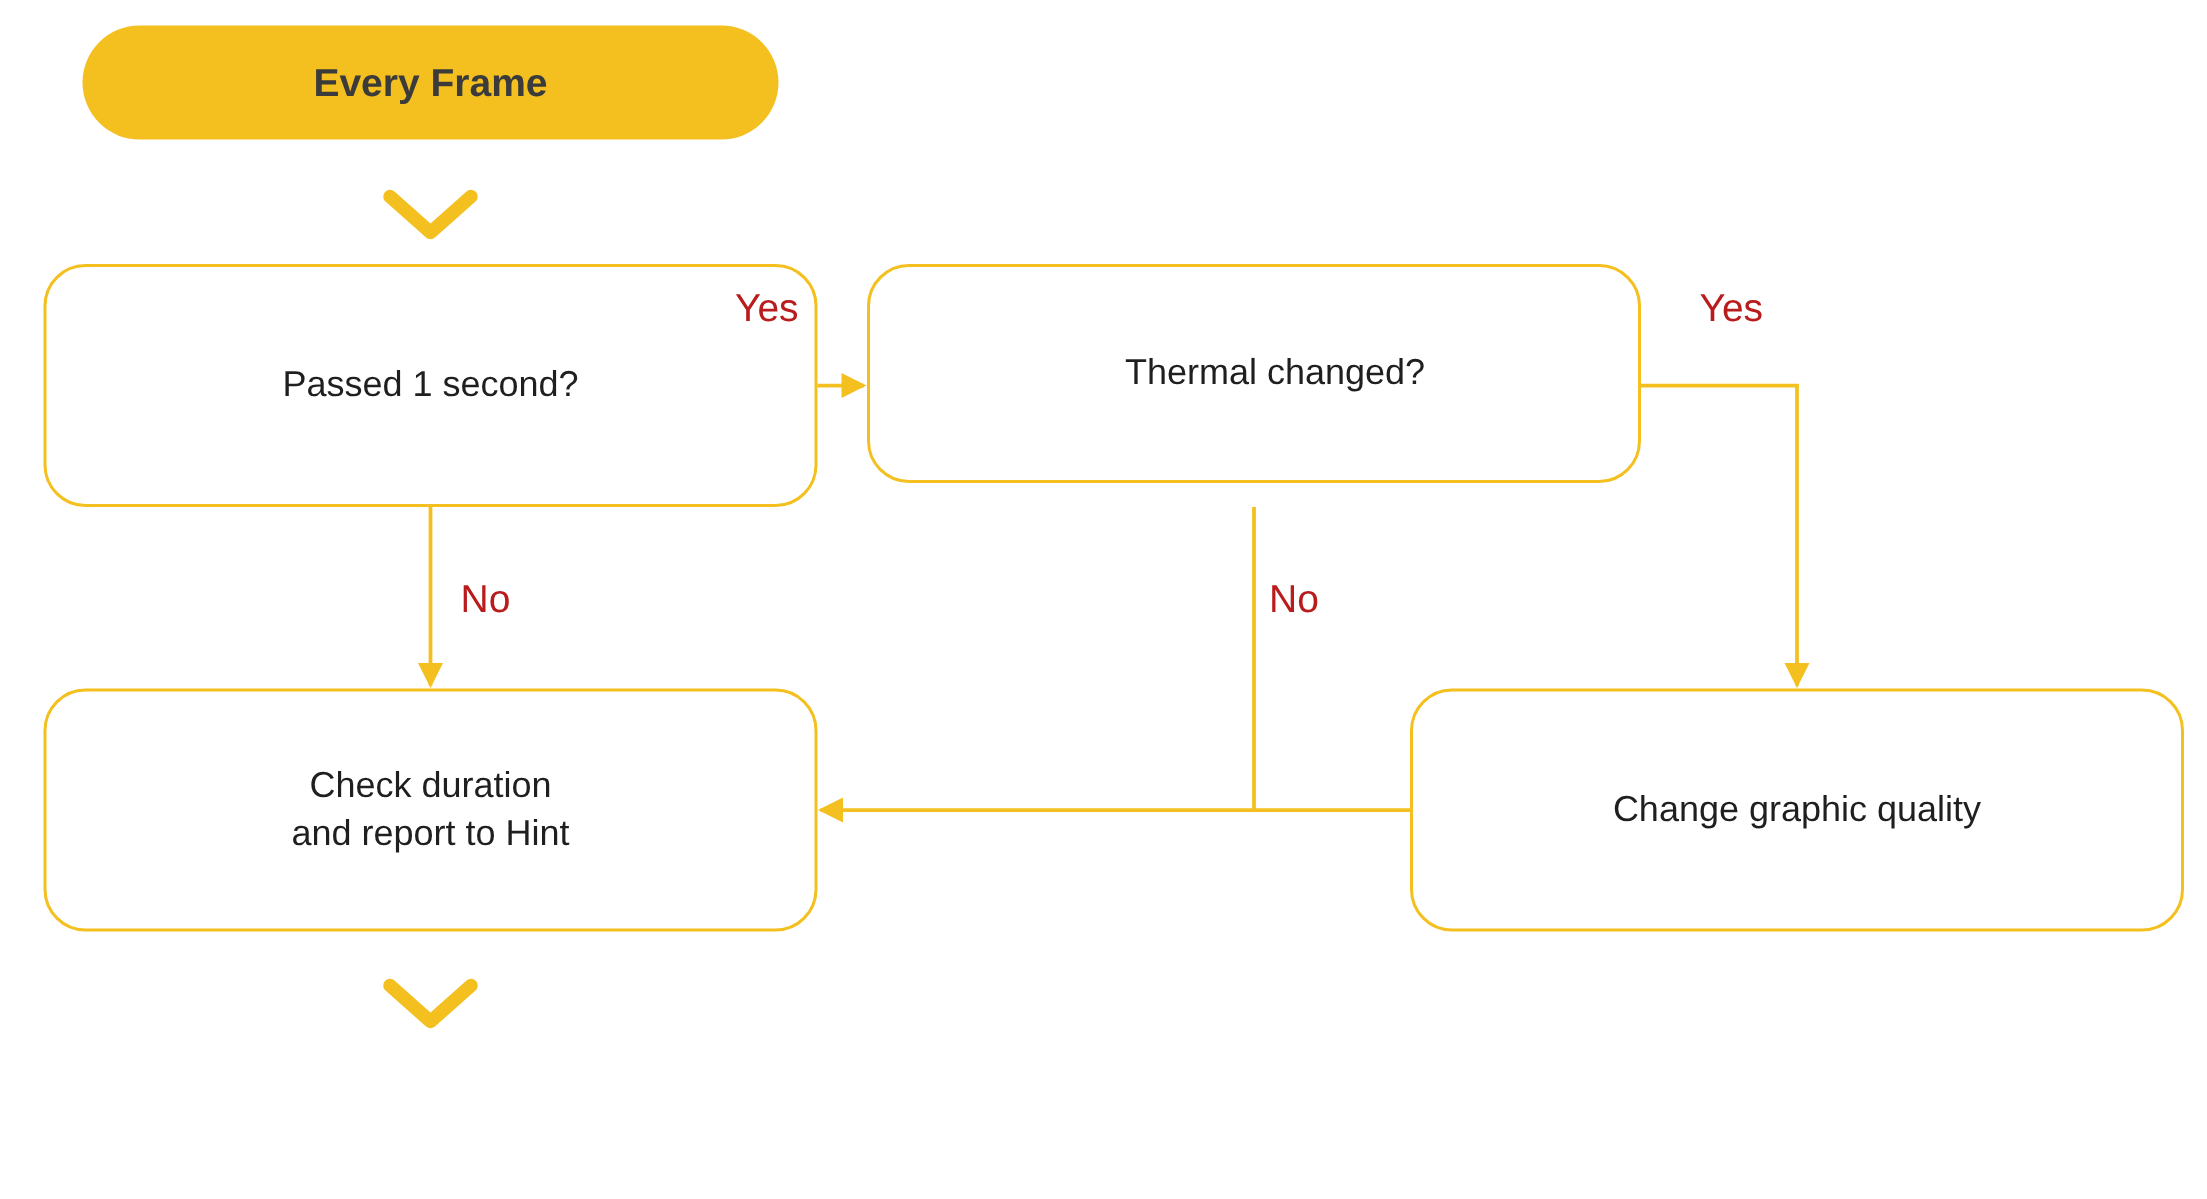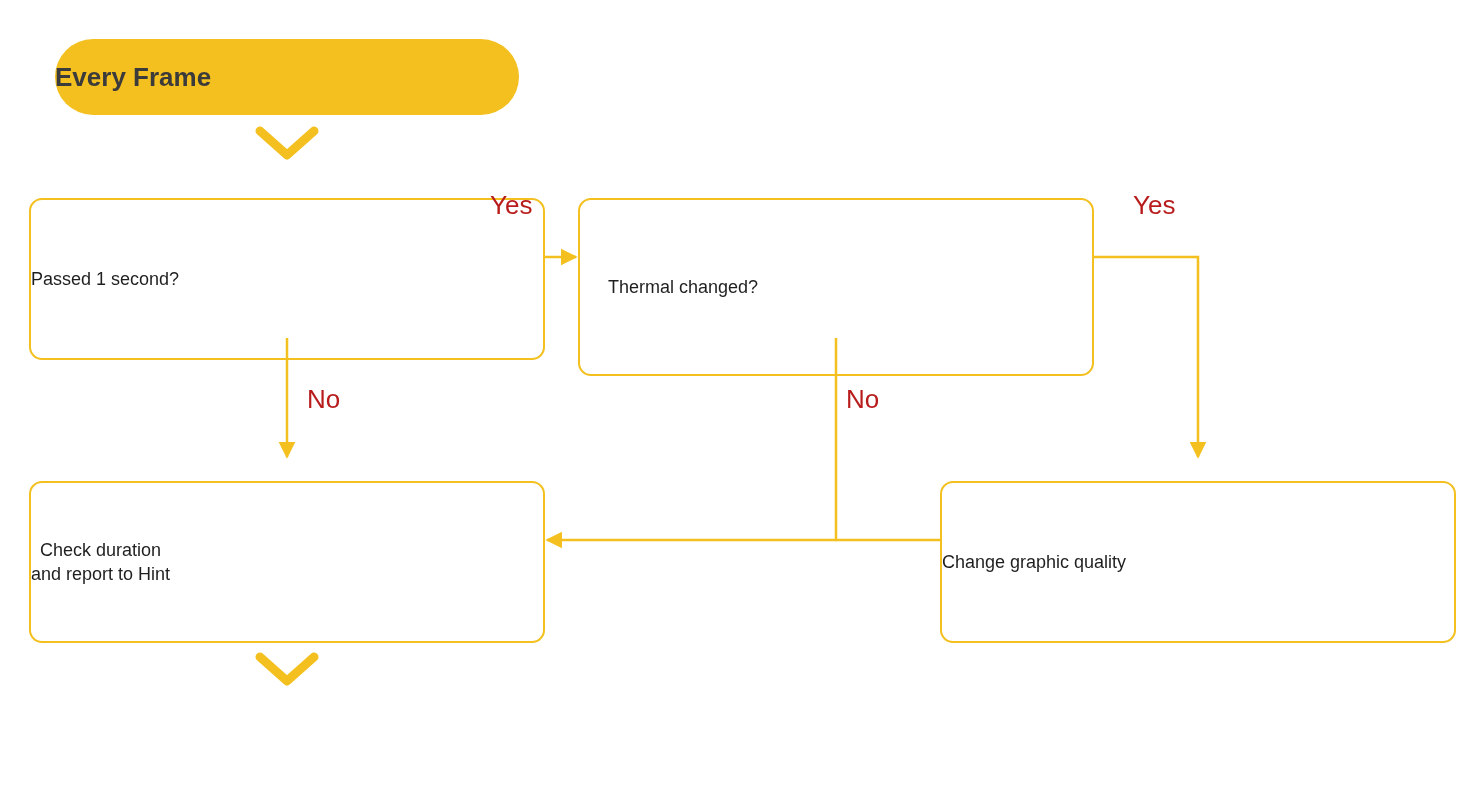--- a/index.html
+++ b/index.html
@@ -11,37 +11,37 @@
   .canvas {
     position: relative;
     width: 1471px;
     height: 799px;
   }
   .node {
     position: absolute;
     box-sizing: border-box;
     display: flex;
     align-items: center;
+    justify-content: center;
     text-align: center;
-    margin-top: 22px;
   }
   .terminal {
     background: #f3c01f;
     color: #3b3b3b;
     font-weight: 700;
     font-size: 26px;
     border-radius: 50px;
   }
   .decision, .process {
     background: #ffffff;
     color: #1f1f1f;
-    font-size: 18px;
+    font-size: 24px;
     font-weight: 400;
     border: 2px solid #f3c01f;
-    border-radius: 13px;
+    border-radius: 28px;
     line-height: 1.35;
   }
   .edge-label {
     position: absolute;
     color: #b91c1c;
     font-size: 26px;
     font-weight: 400;
   }
   svg.connectors {
     position: absolute;
@@ -59,21 +59,21 @@
 
   <div class="node terminal" style="left:55px; top:17px; width:464px; height:76px;">
     <span>Every Frame</span>
   </div>
 
 
   <div class="node decision" style="left:29px; top:176px; width:516px; height:162px;">
     <span>Passed 1 second?</span>
   </div>
 
-  <div class="node decision" style="left:578px; top:176px; width:516px; height:178px;padding-left:28px;">
+  <div class="node decision" style="left:578px; top:176px; width:516px; height:146px;padding-left:28px;">
     <span>Thermal changed?</span>
   </div>
 
   <div class="node process" style="left:940px; top:459px; width:516px; height:162px;">
     <span>Change graphic quality</span>
   </div>
 
   <div class="node process" style="left:29px; top:459px; width:516px; height:162px;">
     <span>
       <span>Check duration</span><br>

